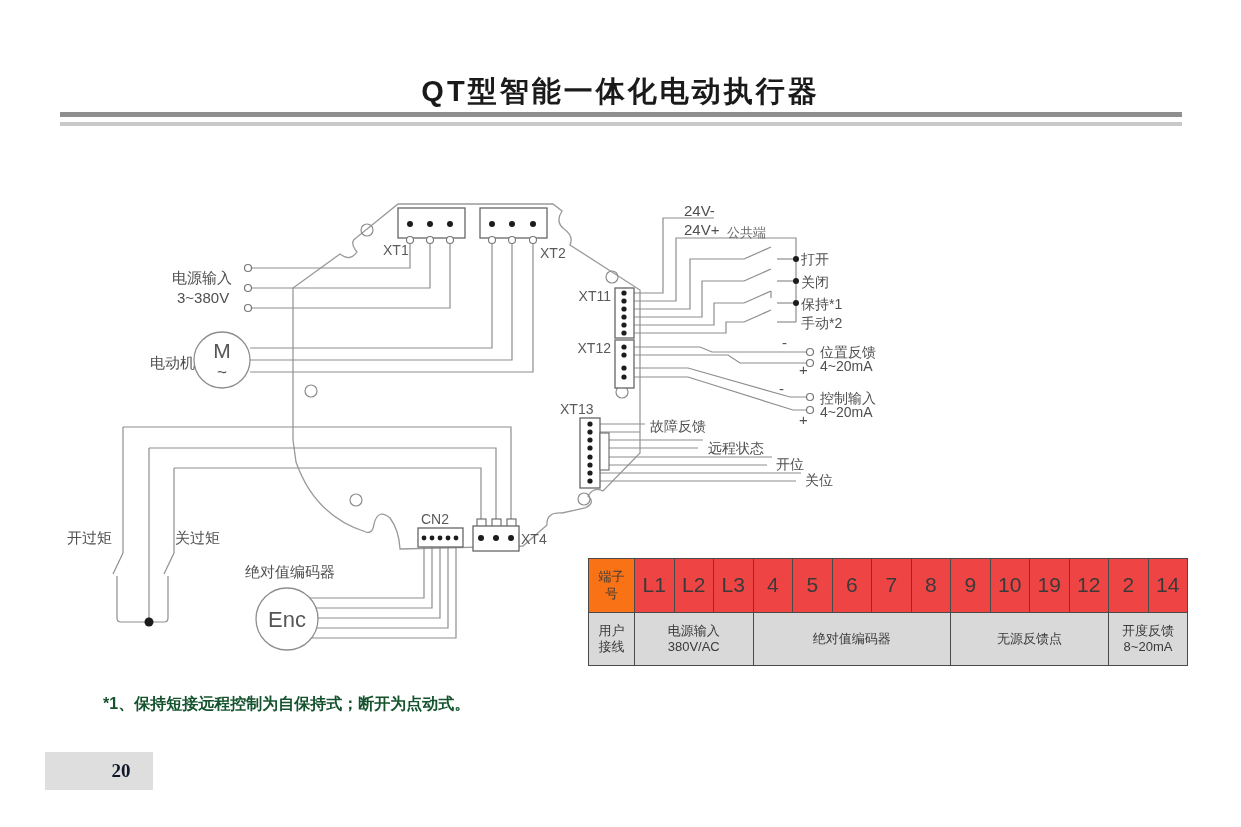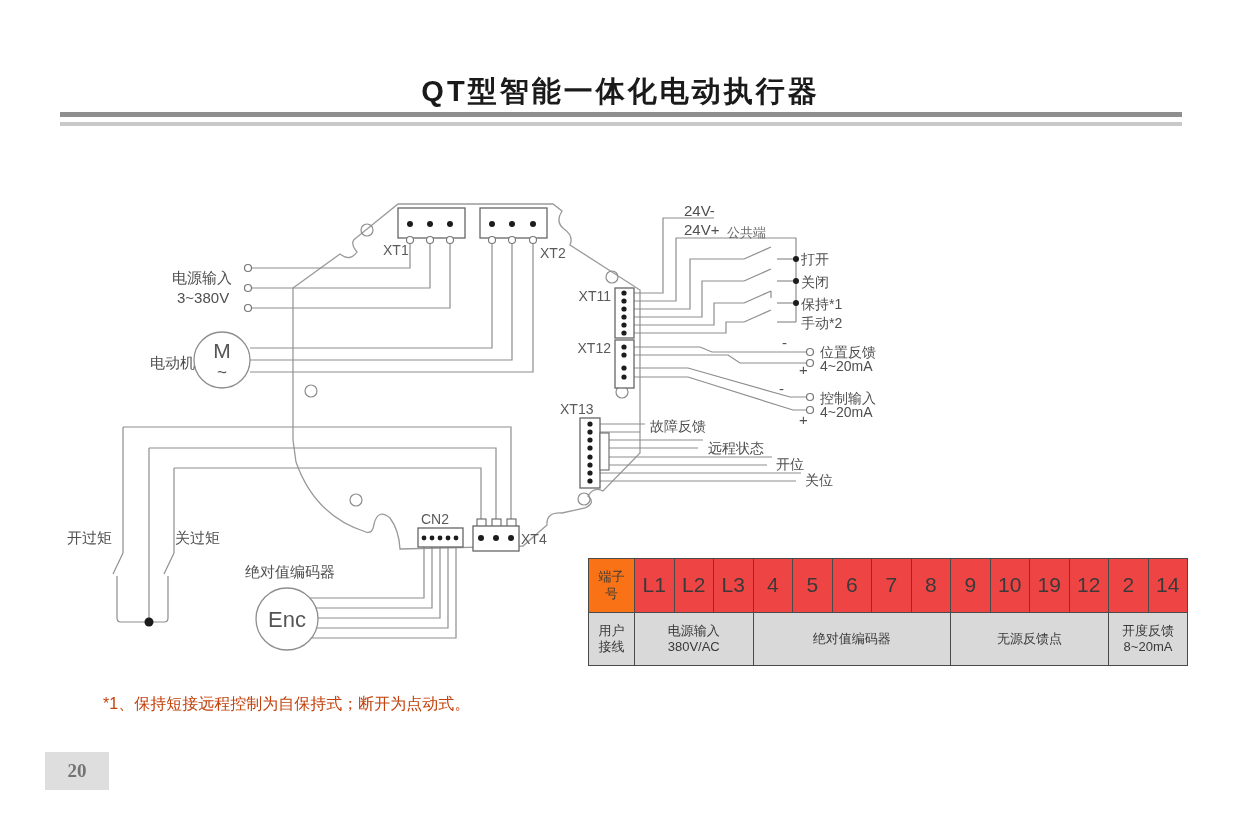--- a/index.html
+++ b/index.html
@@ -5,24 +5,24 @@
   html,body{margin:0;padding:0;background:#f2f2f2;}
   #page{position:relative;width:1241px;height:827px;background:#ffffff;overflow:hidden;
         font-family:"Liberation Sans", sans-serif;color:#333;}
   .abs{position:absolute;}
   #title{left:0;right:0;top:72px;text-align:center;font-size:29px;font-weight:700;
          letter-spacing:3px;color:#1a1a1a;}
   #rule-dark{left:60px;top:112px;width:1122px;height:5px;background:#8f8f8f;}
   #rule-light{left:60px;top:122px;width:1122px;height:4px;background:#c9c9c9;}
   #subtitle{left:288px;top:144px;font-family:"Liberation Serif", serif;font-size:29px;
             font-weight:700;color:#111;}
-  #footnote{left:103px;top:694px;font-size:16px;color:#c2410c;}
+  #footnote{left:103px;top:694px;font-size:16px;color:#14532d;font-weight:bold;}
   #pagenum{left:45px;top:752px;width:64px;height:38px;background:#dedede;
            display:flex;align-items:center;justify-content:center;
-           font-family:"Liberation Serif", serif;font-size:19px;font-weight:700;color:#737373;}
+           font-family:"Liberation Serif", serif;font-size:19px;font-weight:700;color:#0f172a;padding-left:44px;}
   
   #tblwrap{left:588px;top:558px;}
   table.term{border-collapse:collapse;table-layout:fixed;width:600px;}
   table.term td{border:1px solid #4a4a4a;text-align:center;vertical-align:middle;
                 font-size:13px;color:#3a3a3a;white-space:pre-line;line-height:1.25;
                 padding:1px;background:#d9d9d9;overflow:hidden;}
   table.term tr.r1 td{height:65px;}
   table.term tr.r2 td{height:51px;font-size:21px;background:#ef4444;}
   table.term tr.r2 td.lab{background:#f97316;font-size:13px;}
   table.term tr.r3 td{height:50px;}

